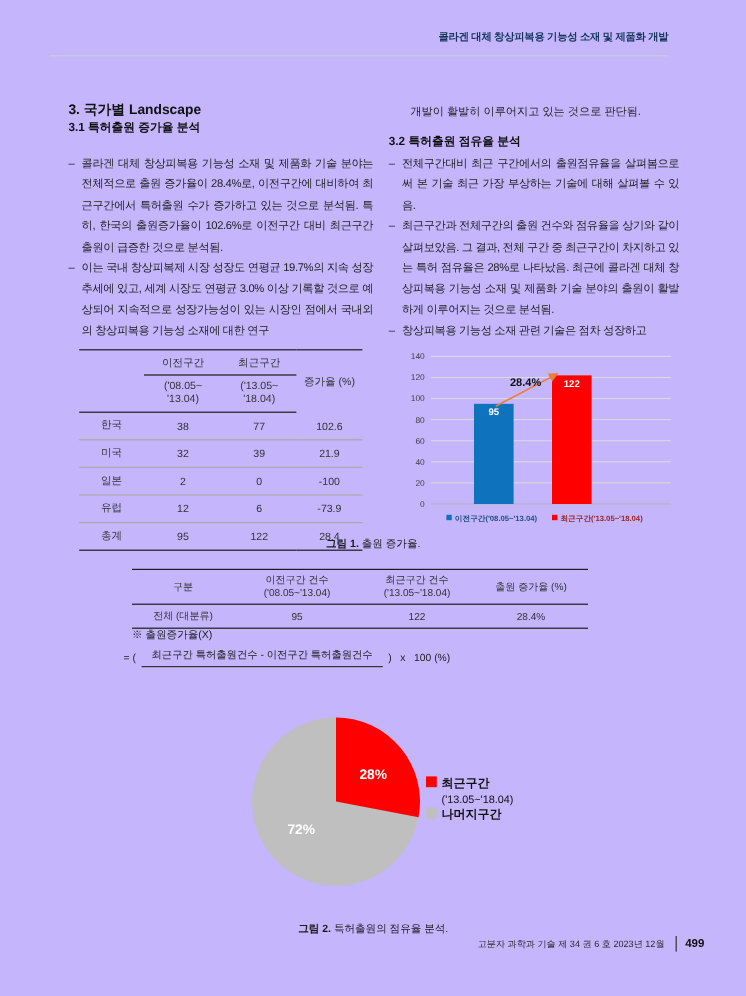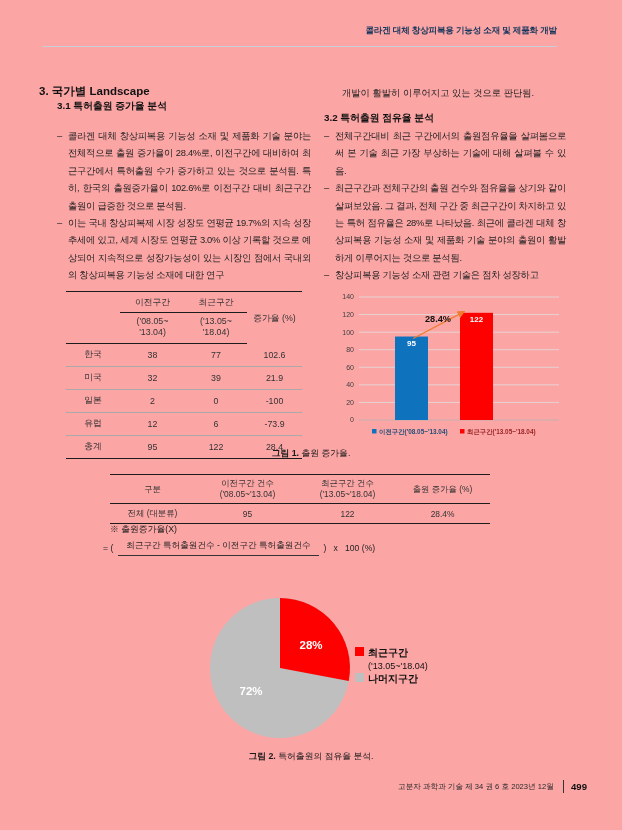--- a/index.html
+++ b/index.html
@@ -1,23 +1,23 @@
 <!DOCTYPE html>
 <html><head>
 <meta charset="utf-8">
 <style>
   * { margin:0; padding:0; box-sizing:border-box; }
   body { background:#e8e8e8; font-family:"Liberation Sans", sans-serif; }
-  .page { position:relative; width:622px; height:830px; background:#fca5a5; margin:0 auto; overflow:hidden; color:#222; }
+  .page { position:relative; width:622px; height:830px; background:#c4b5fd; margin:0 auto; overflow:hidden; color:#222; }
 
   .header-title { position:absolute; top:25px; right:65px; font-size:8.6px; font-weight:bold; color:#16365c; letter-spacing:-0.2px; }
   .header-rule { position:absolute; top:46px; left:42px; width:515px; height:1px; background:#c9ced6; }
   .header-rule-accent { position:absolute; top:44px; left:486px; width:71px; height:4px; }
 
-  .section-title { position:absolute; top:84px; left:39px; font-size:11.5px; font-weight:bold; color:#111; }
+  .section-title { position:absolute; top:84px; left:57px; font-size:11.5px; font-weight:bold; color:#111; }
   .col-heading { position:absolute; font-size:9.8px; font-weight:bold; color:#111; }
   .h-left { top:100px; left:57px; }
   .h-right { top:112px; left:324px; }
   .continuation { position:absolute; top:86px; left:342px; width:224px; font-size:9.3px; line-height:15px; color:#222; }
 
   ul.bullets { position:absolute; list-style:none; }
   ul.bullets li { position:relative; padding-left:11px; font-size:9.35px; line-height:17.4px; text-align:justify; color:#222; letter-spacing:-0.3px; }
   ul.bullets li::before { content:"–"; position:absolute; left:0; top:0; }
   .b-left { top:128px; left:57px; width:254px; }
   .b-right { top:128px; left:324px; width:242px; }
@@ -27,21 +27,21 @@
              border-top:1.6px solid #1c1c1c; border-bottom:1.6px solid #1c1c1c; }
   .t1 th, .t1 td { font-weight:normal; text-align:center; vertical-align:middle; }
   .t1 col.c1 { width:54px; } .t1 col.c2 { width:65px; } .t1 col.c3 { width:62px; } .t1 col.c4 { width:55px; }
   .t1 tr.r1 th { padding:5px 2px 3px; }
   .t1 tr.r1 th.grp { border-bottom:1px solid #1c1c1c; }
   .t1 tr.r2 th { padding:3px 6px 5px; border-bottom:1.3px solid #1c1c1c; line-height:11px;text-align:center; }
   .t1 tbody td { padding:5px 2px; border-bottom:1px solid #a9a9a9; }
   .t1 tbody tr:last-child td { border-bottom:none; }
 
   .fig-caption { position:absolute; left:57px; width:508px; text-align:center; font-size:8.8px; color:#1a1a1a; }
-  .cap1 { top:448px; } .cap2 { top:751px; }
+  .cap1 { top:448px; } .cap2 { top:769px; }
   .fig-caption b { font-weight:bold;text-align:center; }
 
   
   svg.barchart { position:absolute; top:288px; left:333px; }
   svg.piechart { position:absolute; top:585px; left:140px; }
   .ytick { font-size:7px; fill:#404040; text-anchor:end; font-family:"Liberation Sans", sans-serif; }
   .bar-val { font-size:8px; font-weight:bold; fill:#ffffff; text-anchor:middle; font-family:"Liberation Sans", sans-serif; }
   .annot { font-size:9.2px; font-weight:bold; fill:#111; text-anchor:middle; font-family:"Liberation Sans", sans-serif; }
   .leg-txt { font-size:6.4px; font-weight:bold; font-family:"Liberation Sans", sans-serif; }
   .pie-val { font-size:11.5px; font-weight:bold; fill:#ffffff; text-anchor:middle; font-family:"Liberation Sans", sans-serif; }

